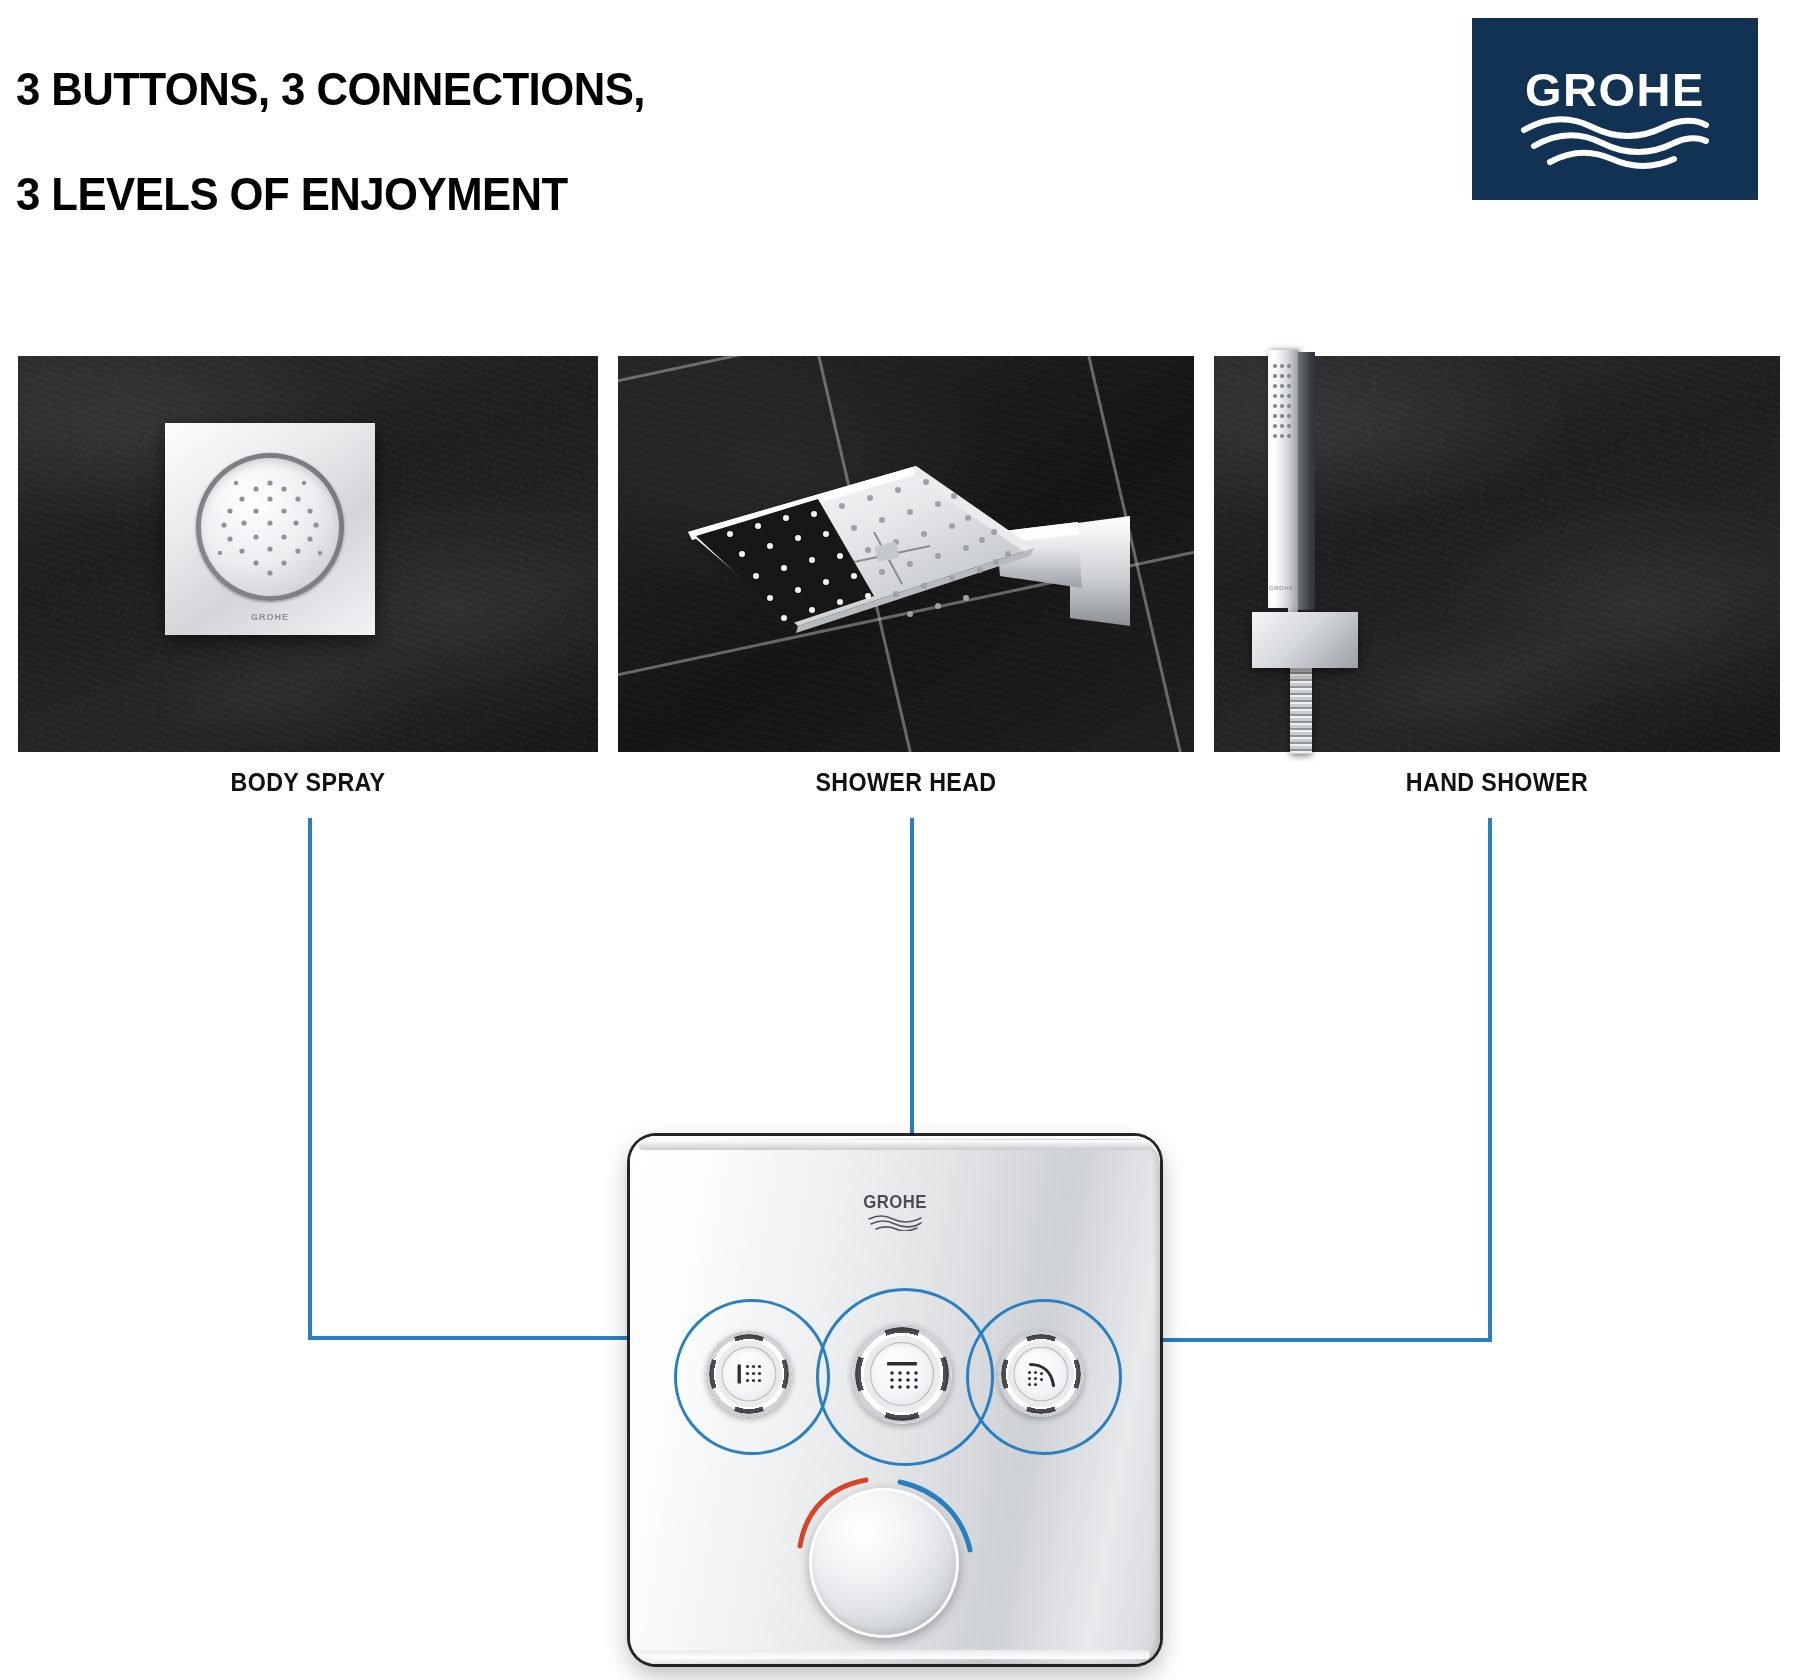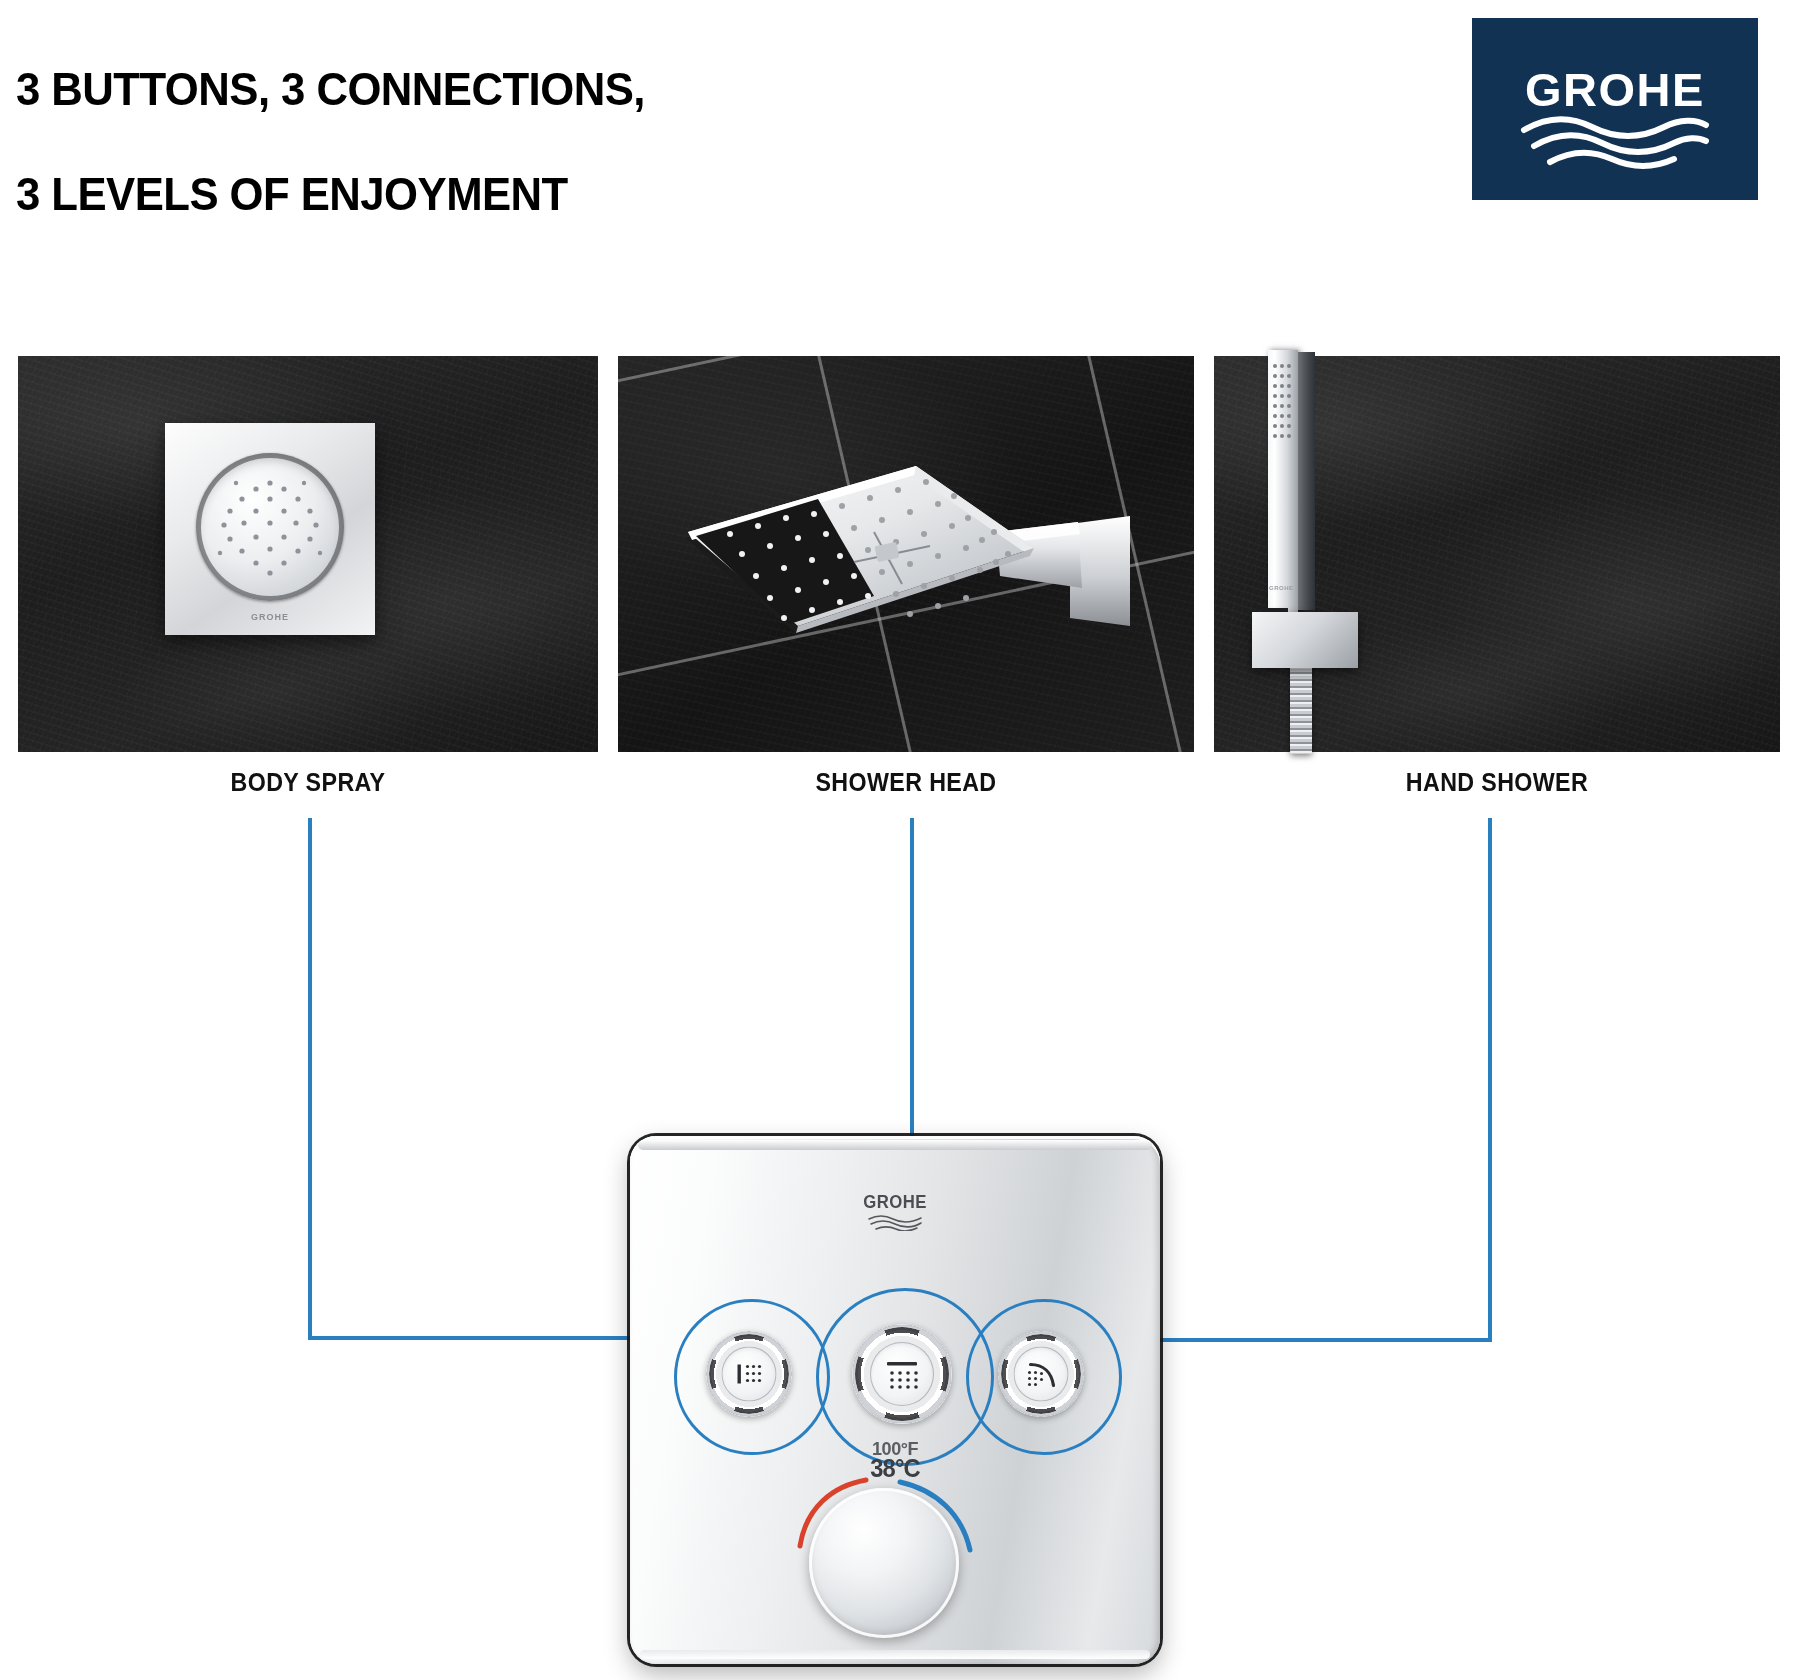--- a/index.html
+++ b/index.html
@@ -544,24 +544,20 @@
           <circle cx="16" cy="32" r="1.5"></circle>
             <circle cx="22" cy="32" r="1.5"></circle>
             <circle cx="28" cy="33" r="1.5"></circle>
           <circle cx="16" cy="38" r="1.5"></circle>
             <circle cx="22" cy="38" r="1.5"></circle>
         </g>
       </svg>
     </div>
   </div>
 
-  <div id="temp-display">
-    <span id="temp-f">100°F</span>
-    <span id="temp-c">38°C</span>
-  </div>
 
   <svg id="temp-arcs" viewBox="0 0 210 110">
     <path d="M20,88 C26,50 52,28 86,22" stroke="#d9432c" stroke-width="5" fill="none" stroke-linecap="round"></path>
     <path d="M120,24 C156,32 182,56 190,92" stroke="#2a7fc1" stroke-width="5" fill="none" stroke-linecap="round"></path>
   </svg>
 
   <div id="knob">
     <div id="knob-ring"></div>
   </div>
 </div>

